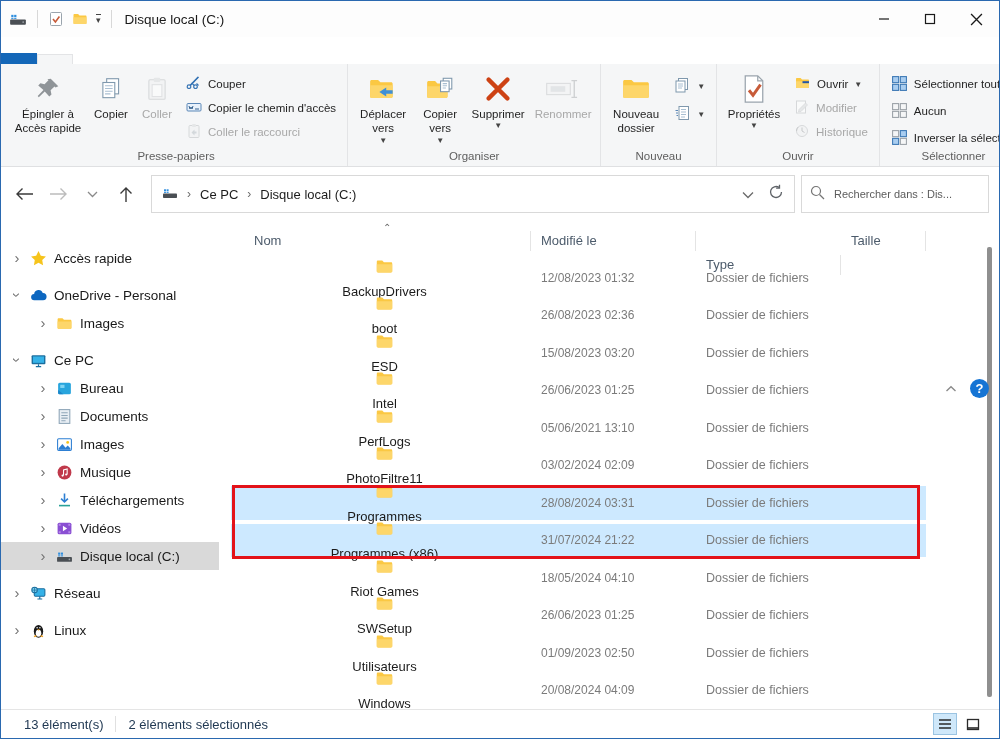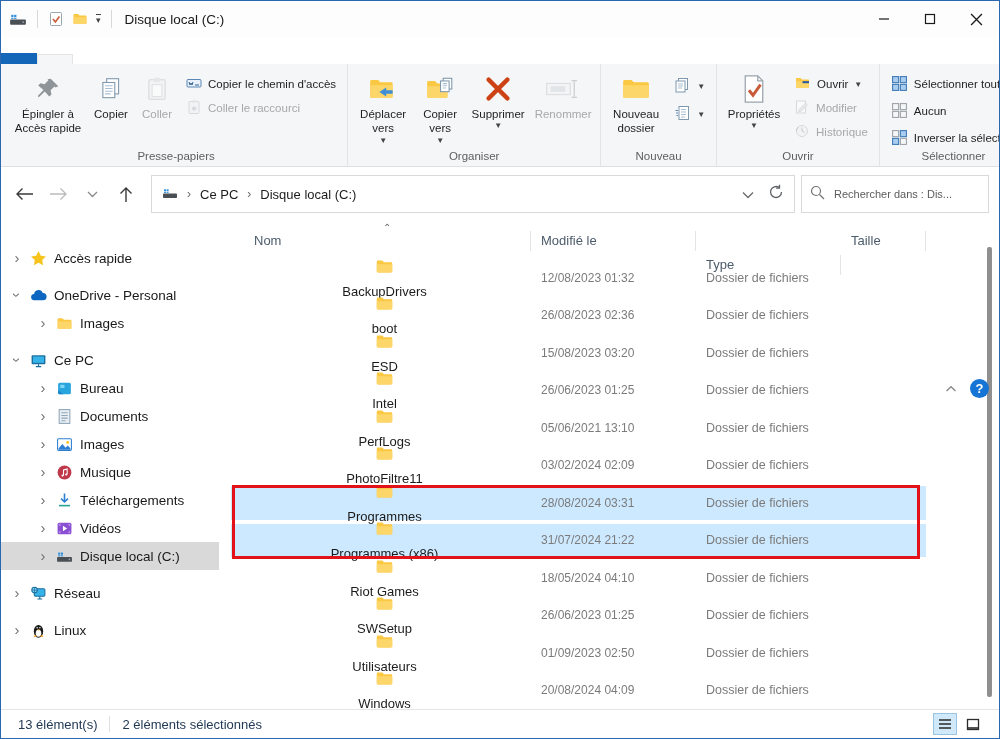--- a/index.html
+++ b/index.html
@@ -79,21 +79,21 @@
   .fc-name { width:300px; display:flex; align-items:center; gap:8px; padding-left:7px; color:#1b1b1b;flex-direction:column; }
   .fc-name svg { width:19px; height:19px; flex:none; }
   .fc-date { width:165px; color:#7b7b7b; font-size:12px; padding-left:10px; }
   .fc-type { width:145px; color:#7b7b7b; font-size:12.5px; padding-left:10px; }
   .fc-size { width:85px; color:#7b7b7b; font-size:12.5px; padding-left:10px; }
 
   .red-annotation { position:absolute; left:231px; top:484px; width:688px; height:74px; border:3px solid #e31219; pointer-events:none; z-index:5; }
   .vscroll { position:absolute; right:7px; top:246px; width:5px; height:450px; background:#8f8f8f; border-radius:2px; }
 
   
-  .statusbar { position:absolute; left:0; right:0; bottom:0; height:29px; border-top:1px solid #e5e5e5; display:flex; align-items:center; font-size:13px; color:#223a54; padding-left:17px; background:#fff; }
+  .statusbar { position:absolute; left:0; right:0; bottom:0; height:29px; border-top:1px solid #e5e5e5; display:flex; align-items:center; font-size:13px; color:#223a54; padding-left:23px; background:#fff; }
   .st-sep { width:1px; height:16px; background:#e0e0e0; margin:0 12px; }
   .view-btns { margin-left:auto; display:flex; gap:4px; padding-right:14px; }
   .view-btn { width:24px; height:22px; display:flex; align-items:center; justify-content:center; border:1px solid transparent; }
   .view-btn.selected { background:#cfe8fa; border-color:#9bc4e2; }
 </style>
 </head>
 <body>
 
 <div class="window">
 
@@ -185,20 +185,28 @@
           <span class="bicon">
               <svg width="26" height="26" viewBox="0 0 24 24">
                 <rect x="4.5" y="3.5" width="15" height="18" rx="1" fill="#eef1f3" stroke="#aeb6bc"></rect>
                 <rect x="9" y="1.5" width="6" height="4" rx="1" fill="#cfd6db"></rect>
                 <rect x="7.5" y="8" width="9" height="11" fill="#fff" stroke="#c3cbd1"></rect>
               </svg>
             </span>
           <span>Coller</span>
         </div>
         <div class="smallcol">
+          <div class="smallbtn">
+            <span><svg width="16" height="16" viewBox="0 0 16 16">
+                  <path d="M3 13.5a1.8 1.8 0 1 0 0-3.6 1.8 1.8 0 0 0 0 3.6zM9.5 13.5a1.8 1.8 0 1 0 0-3.6 1.8 1.8 0 0 0 0 3.6z" fill="none" stroke="#3775b5" stroke-width="1.2"></path>
+                  <path d="M4.3 10.5L12.5 2M8.2 10.5L5.6 7.8M12.5 10.5l-2-2" stroke="#3775b5" stroke-width="1.2"></path>
+                  <path d="M0 10.5L8.2 2" stroke="#3775b5" stroke-width="1.2" transform="translate(4 0)"></path>
+                </svg></span>
+            <span>Couper</span>
+          </div>
           <div class="smallbtn">
             <span><svg width="16" height="16" viewBox="0 0 16 16">
                   <rect x="1" y="4.5" width="14" height="7.5" rx="1" fill="#e8f1fb" stroke="#5b87b7"></rect>
                   <path d="M3 7l1 3 1-2 1 2 1-3" stroke="#35618e" fill="none" stroke-width="1"></path>
                   <path d="M9 10h4" stroke="#35618e" stroke-width="1"></path>
                 </svg></span>
             <span>Copier le chemin d'accès</span>
           </div>
           <div class="smallbtn disabled">
             <span><svg width="16" height="16" viewBox="0 0 16 16">

